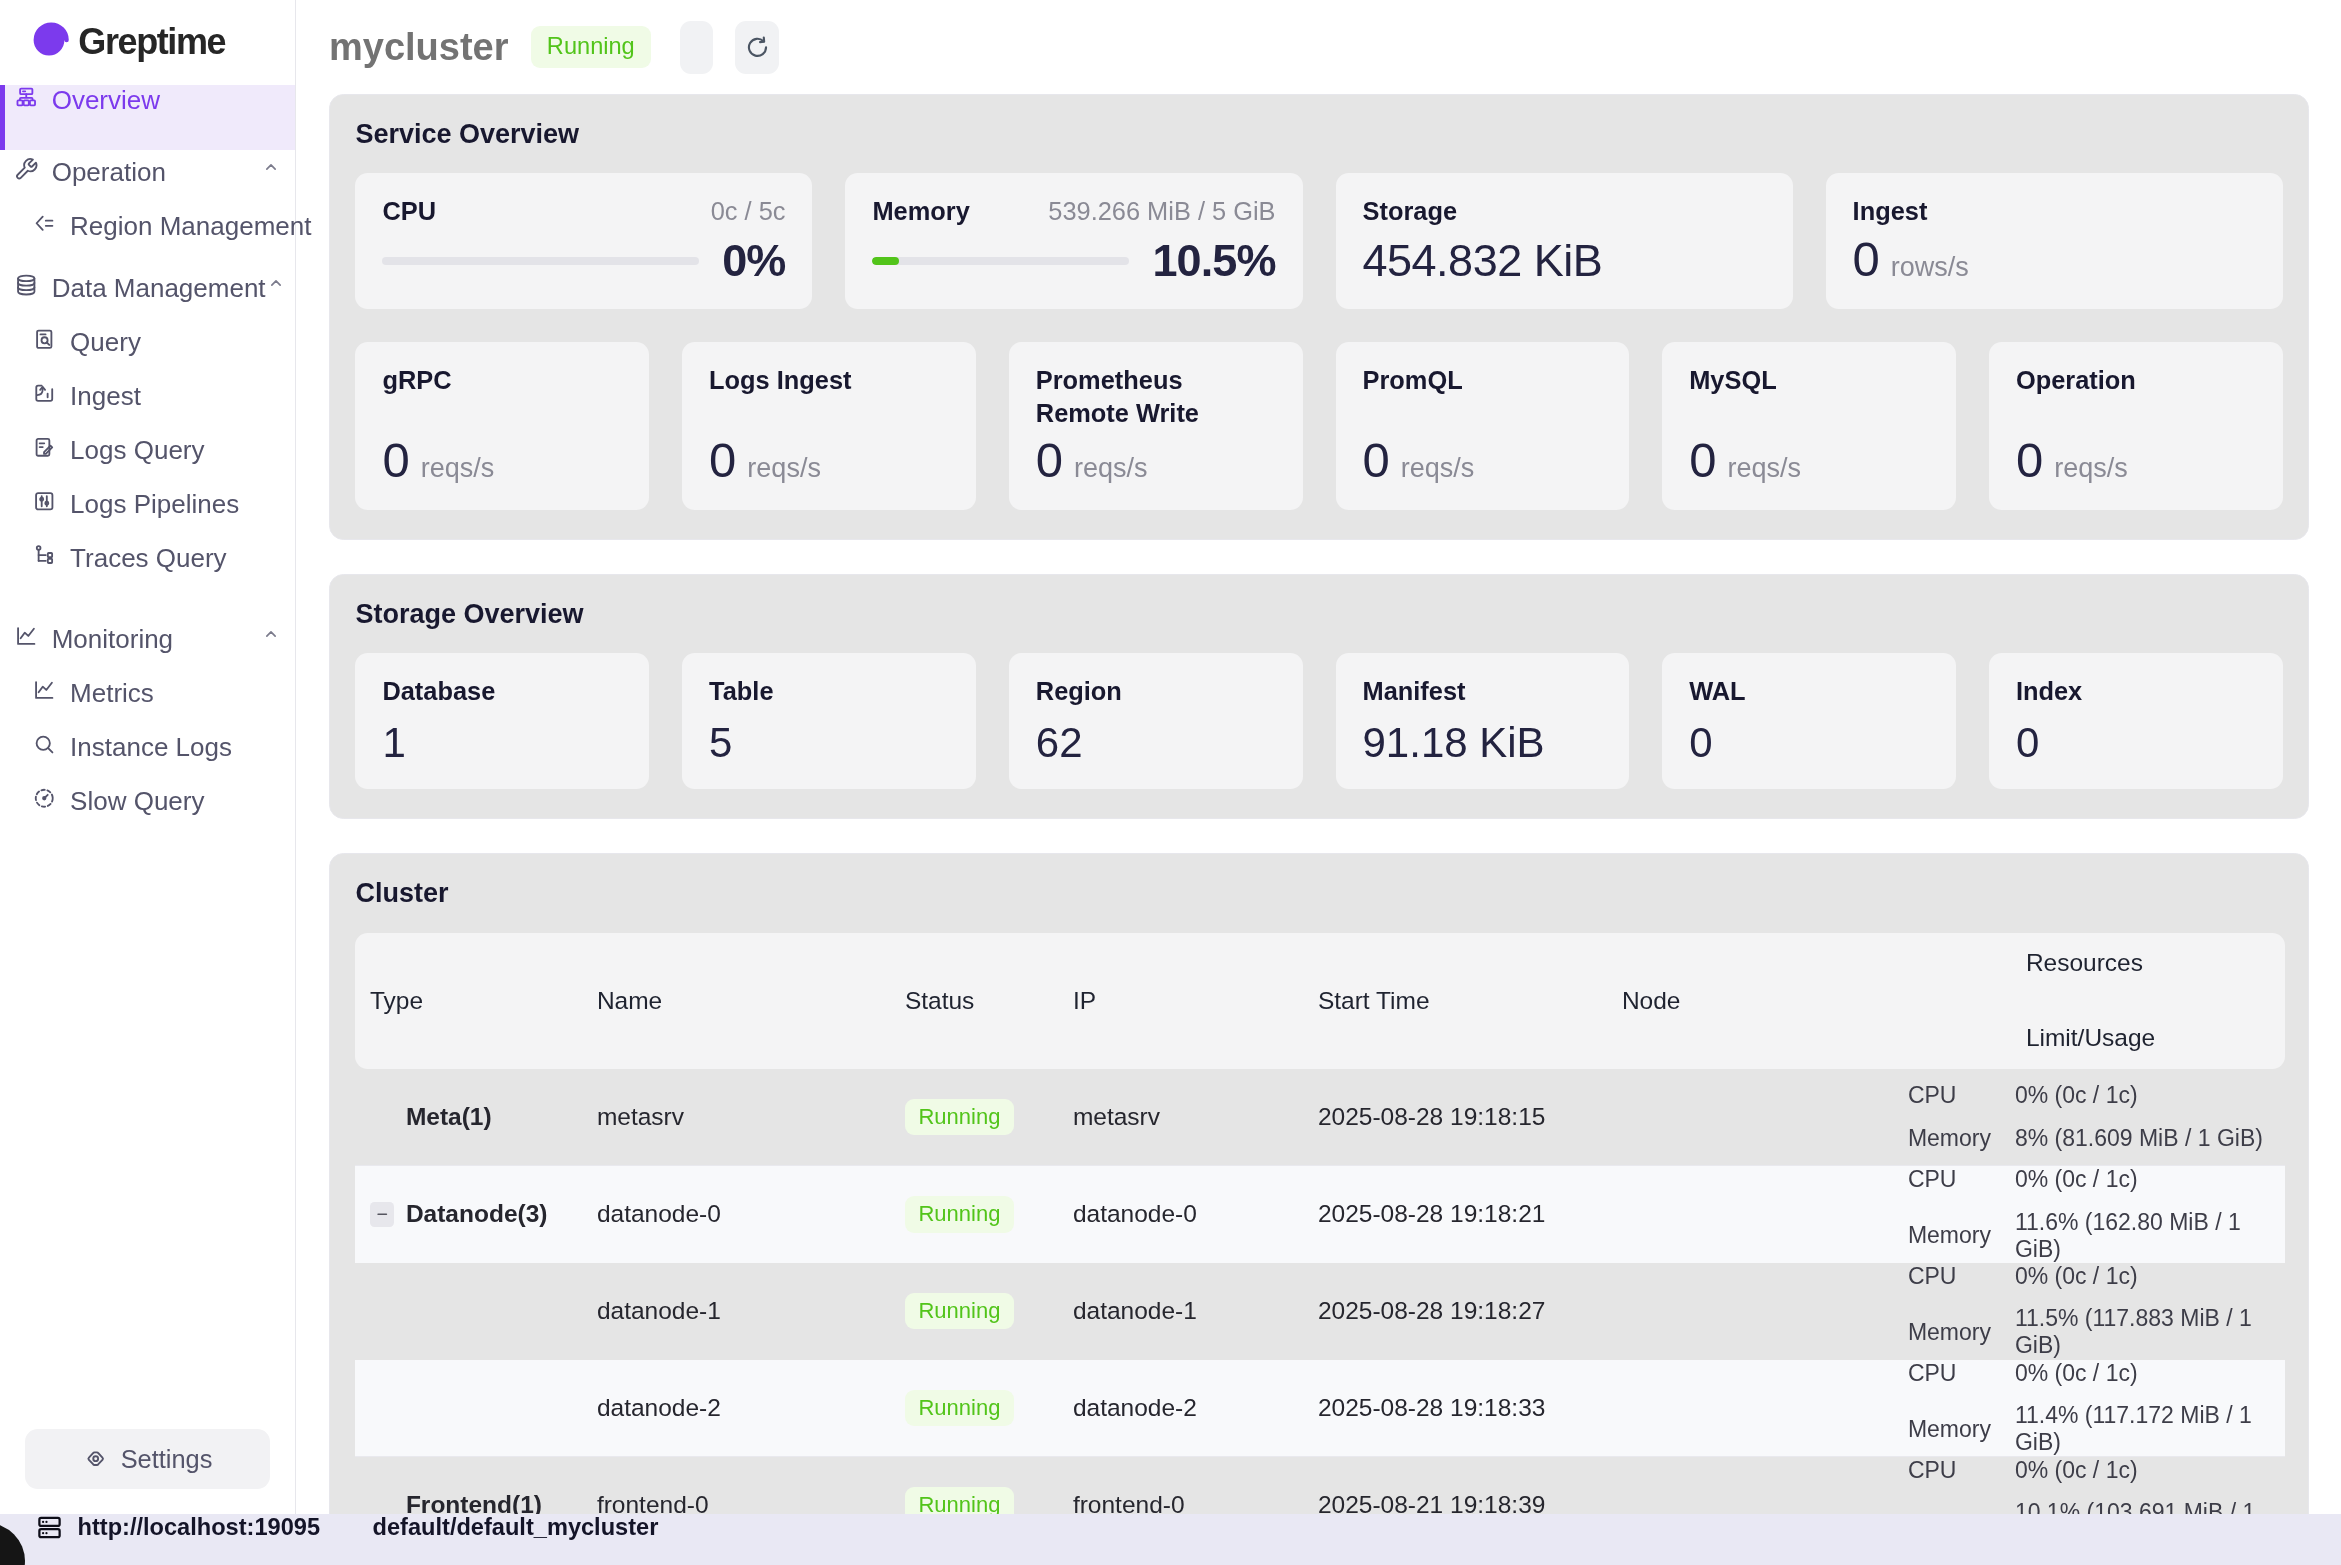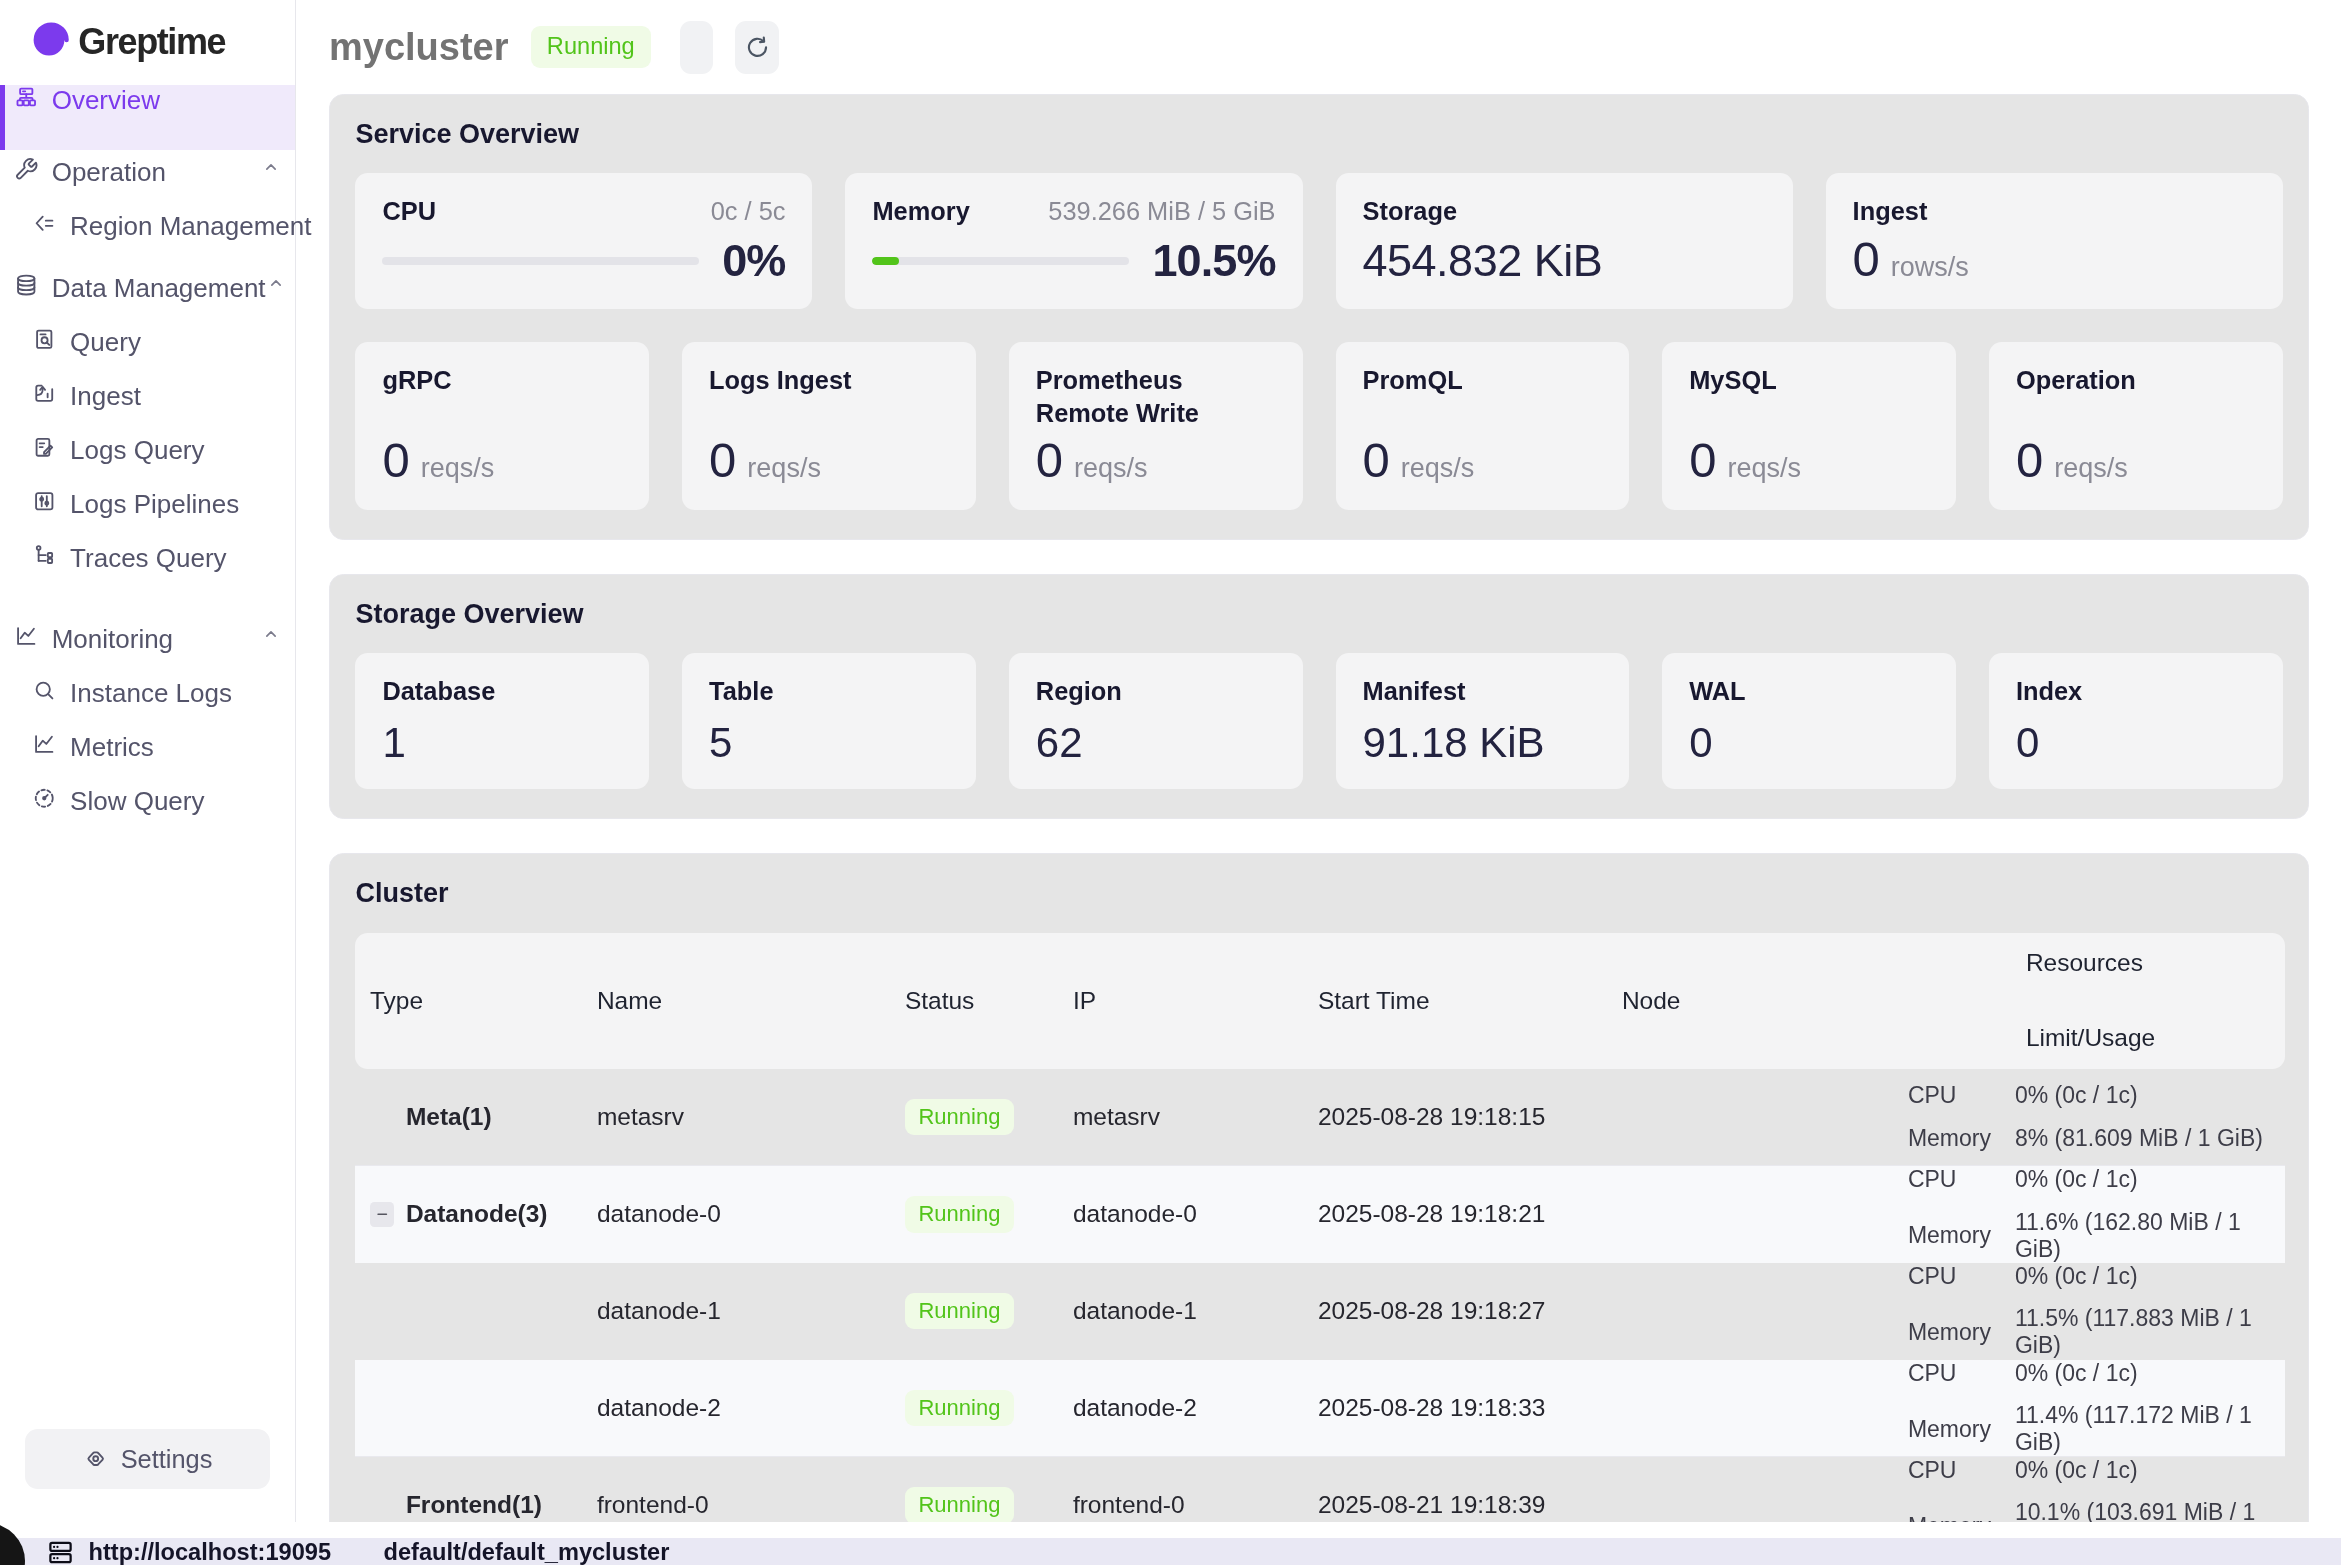--- a/index.html
+++ b/index.html
@@ -70,21 +70,21 @@
   tbody tr:last-child td{border-bottom:0.9px solid var(--rowline)}
   .typecell{display:flex;align-items:center}
   .slot{width:36px;display:flex;align-items:center}
   .minus-sq{width:24.5px;height:24.5px;background:#e7e7ec;border-radius:4.5px;display:flex;align-items:center;justify-content:center;color:#55555f;cursor:pointer}
   .minus-sq svg{width:14.5px;height:14.5px}
   .typename{font-weight:700}
   .row-badge{display:inline-block;background:var(--green-bg);color:var(--green);font-size:22px;padding:7.3px 13.6px;border-radius:9px;line-height:1}
   .rescell{display:grid;grid-template-columns:107px 1fr;row-gap:15.4px;font-size:23px;color:#3d3d48;align-items:center}
 
   
-  .statusbar{position:absolute;left:0;right:0;bottom:0;height:28px;background:#e9e8f4;display:flex;align-items:center;padding-left:47px;gap:14.5px;z-index:5}
+  .statusbar{position:absolute;left:0;right:0;bottom:0;height:52px;background:#e9e8f4;display:flex;padding-left:36px;gap:14.5px;z-index:5}
   .statusbar svg{width:27px;height:27px;color:#0d0d18}
   .sb-url{font-size:23.6px;font-weight:700;color:#141428}
   .sb-db{font-size:23.6px;font-weight:700;color:#141428;margin-left:38px}
   .corner-arc{position:absolute;left:-51px;bottom:-33px;width:76px;height:76px;border-radius:50%;background:#151515;z-index:6}
 </style>
 </head>
 <body>
 
 <div class="app">
 
@@ -198,32 +198,32 @@
             <path d="M6.5 14l4-5.5 3.5 3.2 5.5-7"></path>
         </svg>
         <span class="lbl">Monitoring</span>
         <svg class="chev" viewBox="0 0 24 24" fill="none" stroke="currentColor" stroke-width="2" stroke-linecap="round" stroke-linejoin="round">
             <path d="M7 14.5l5-5 5 5"></path>
           </svg>
       </div>
 
       <div class="nav-item sub">
         <svg viewBox="0 0 24 24" fill="none" stroke="currentColor" stroke-width="1.8" stroke-linecap="round" stroke-linejoin="round">
+          <path d="M4 4v15.5h16"></path>
+            <path d="M6.5 14l4-5.5 3.5 3.2 5.5-7"></path>
+        </svg>
+        <span class="lbl">Metrics</span>
+      </div>
+
+      <div class="nav-item sub">
+        <svg viewBox="0 0 24 24" fill="none" stroke="currentColor" stroke-width="1.8" stroke-linecap="round" stroke-linejoin="round">
           <circle cx="11" cy="11" r="6.5"></circle>
             <path d="M15.8 15.8 20 20"></path>
         </svg>
         <span class="lbl">Instance Logs</span>
-      </div>
-
-      <div class="nav-item sub">
-        <svg viewBox="0 0 24 24" fill="none" stroke="currentColor" stroke-width="1.8" stroke-linecap="round" stroke-linejoin="round">
-          <path d="M4 4v15.5h16"></path>
-            <path d="M6.5 14l4-5.5 3.5 3.2 5.5-7"></path>
-        </svg>
-        <span class="lbl">Metrics</span>
       </div>
 
       <div class="nav-item sub">
         <svg viewBox="0 0 24 24" fill="none" stroke="currentColor" stroke-width="1.8" stroke-linecap="round" stroke-linejoin="round">
           <circle cx="12" cy="12" r="8.3" stroke-dasharray="3.4 2.6"></circle>
           <path d="M12 12l3.4-3.4"></path>
             <circle cx="12" cy="12" r="1.2" fill="currentColor"></circle>
         </svg>
         <span class="lbl">Slow Query</span>
       </div>

